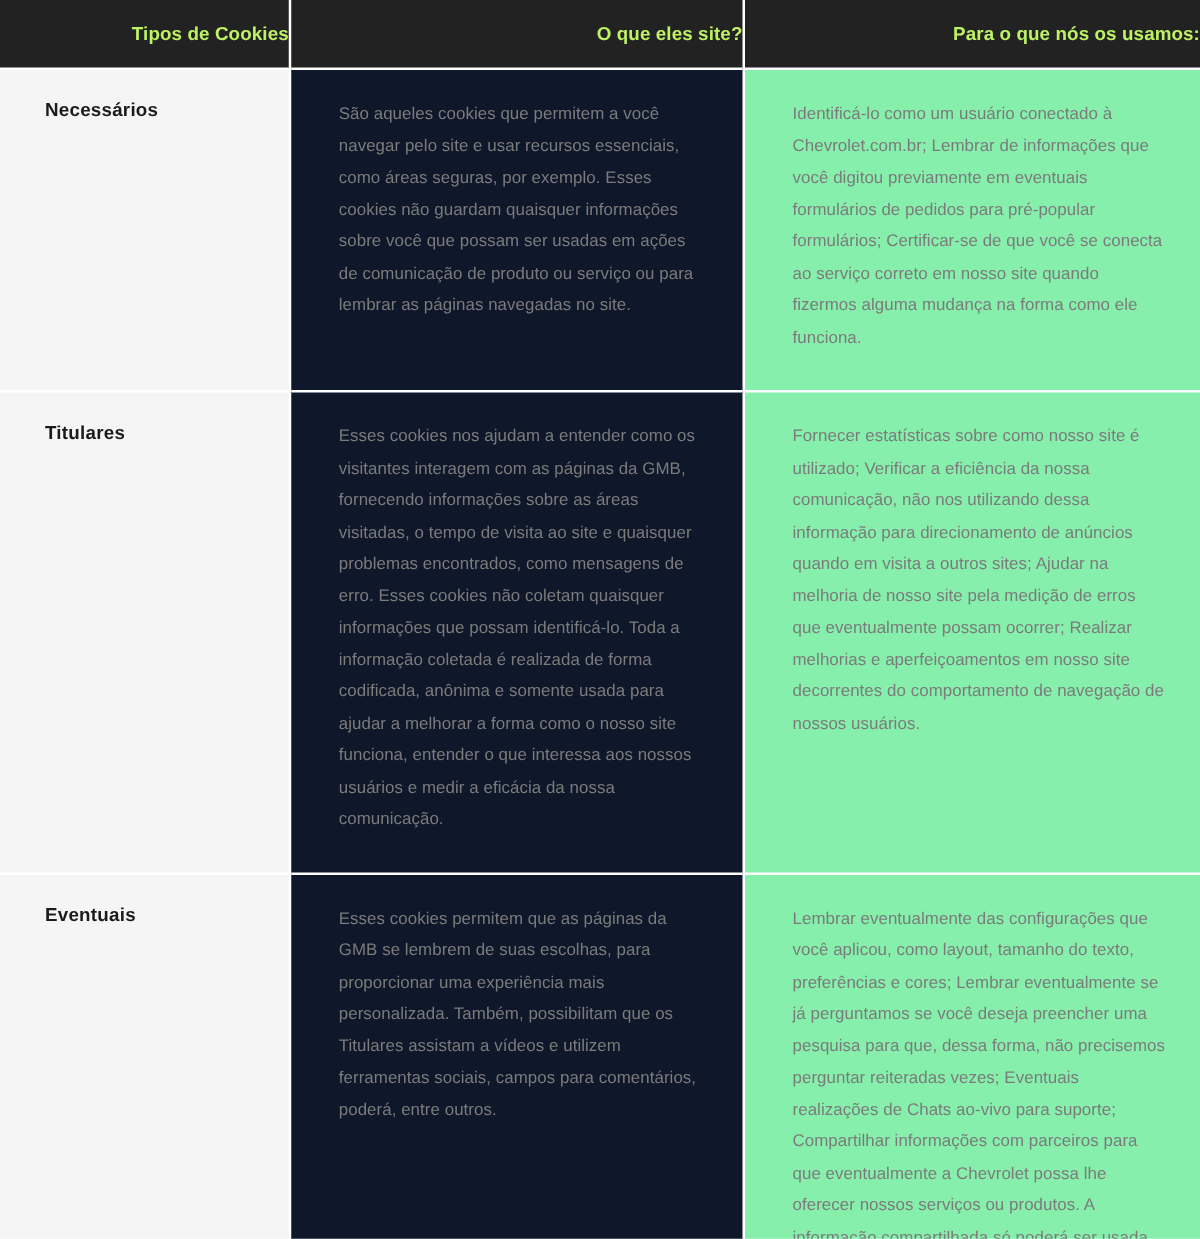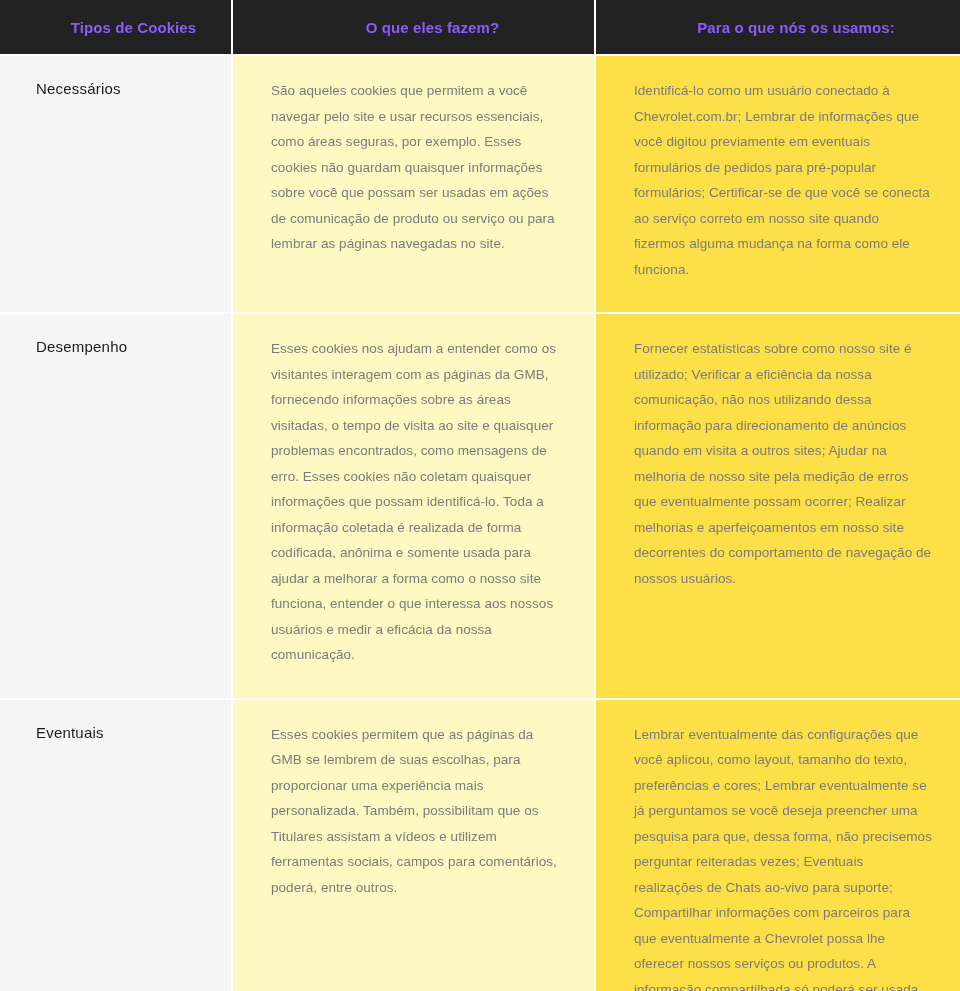--- a/index.html
+++ b/index.html
@@ -18,25 +18,25 @@
 
   .cookie-table {
     width: 960px;
     border-collapse: collapse;
     table-layout: fixed;
   }
 
   
   .cookie-table thead th {
     background: #222222;
-    color: #8b5cf6;
+    color: #bef264;
     font-size: 15px;
     font-weight: bold;
     letter-spacing: 0.1px;
-    text-align: center;
+    text-align: right;
     vertical-align: middle;
     height: 55px;
     padding: 0 0 0 36px;
     border-right: 2px solid #ffffff;
     box-sizing: border-box;
   }
   .cookie-table thead th.col-what  { padding-left: 38px; }
   .cookie-table thead th.col-why   { border-right: none; }
 
   
@@ -45,35 +45,35 @@
     box-sizing: border-box;
     border-top: 2px solid #ffffff;
   }
 
   .col-type {
     width: 232px;
     background: #f5f5f5;
     padding: 22px 20px 30px 36px;
     color: #1b1b1b;
     font-size: 15px;
-    font-weight: 400;
+    font-weight: 700;
     letter-spacing: 0.2px;
     border-right: 2px solid #ffffff;
   }
 
   .col-what {
     width: 363px;
-    background: #fef9c3;
+    background: #0f172a;
     padding: 22px 34px 30px 38px;
     border-right: 2px solid #ffffff;
   }
 
   .col-why {
     width: 365px;
-    background: #fde047;
+    background: #86efac;
     padding: 22px 26px 30px 38px;
   }
 
   .cell-text {
     margin: 0;
     color: #7b7b7b;
     font-size: 13.5px;
     line-height: 25.5px;
     letter-spacing: 0.05px;
   }
@@ -83,41 +83,41 @@
     line-height: 22px;
   }
 </style>
 </head>
 <body>
 
 <table class="cookie-table">
   <thead>
     <tr>
       <th class="col-type">Tipos de Cookies</th>
-      <th class="col-what">O que eles fazem?</th>
+      <th class="col-what">O que eles site?</th>
       <th class="col-why">Para o que nós os usamos:</th>
     </tr>
   </thead>
   <tbody>
 
     <tr>
       <td class="col-type">
         <span class="type-label">Necessários</span>
       </td>
       <td class="col-what">
         <p class="cell-text">São aqueles cookies que permitem a você navegar pelo site e usar recursos essenciais, como áreas seguras, por exemplo. Esses cookies não guardam quaisquer informações sobre você que possam ser usadas em ações de comunicação de produto ou serviço ou para lembrar as páginas navegadas no site.</p>
       </td>
       <td class="col-why">
         <p class="cell-text">Identificá-lo como um usuário conectado à Chevrolet.com.br; Lembrar de informações que você digitou previamente em eventuais formulários de pedidos para pré-popular formulários; Certificar-se de que você se conecta ao serviço correto em nosso site quando fizermos alguma mudança na forma como ele funciona.</p>
       </td>
     </tr>
 
     <tr>
       <td class="col-type">
-        <span class="type-label">Desempenho</span>
+        <span class="type-label">Titulares</span>
       </td>
       <td class="col-what">
         <p class="cell-text">Esses cookies nos ajudam a entender como os visitantes interagem com as páginas da GMB, fornecendo informações sobre as áreas visitadas, o tempo de visita ao site e quaisquer problemas encontrados, como mensagens de erro. Esses cookies não coletam quaisquer informações que possam identificá-lo. Toda a informação coletada é realizada de forma codificada, anônima e somente usada para ajudar a melhorar a forma como o nosso site funciona, entender o que interessa aos nossos usuários e medir a eficácia da nossa comunicação.</p>
       </td>
       <td class="col-why">
         <p class="cell-text">Fornecer estatísticas sobre como nosso site é utilizado; Verificar a eficiência da nossa comunicação, não nos utilizando dessa informação para direcionamento de anúncios quando em visita a outros sites; Ajudar na melhoria de nosso site pela medição de erros que eventualmente possam ocorrer; Realizar melhorias e aperfeiçoamentos em nosso site decorrentes do comportamento de navegação de nossos usuários.</p>
       </td>
     </tr>
 
     <tr>

